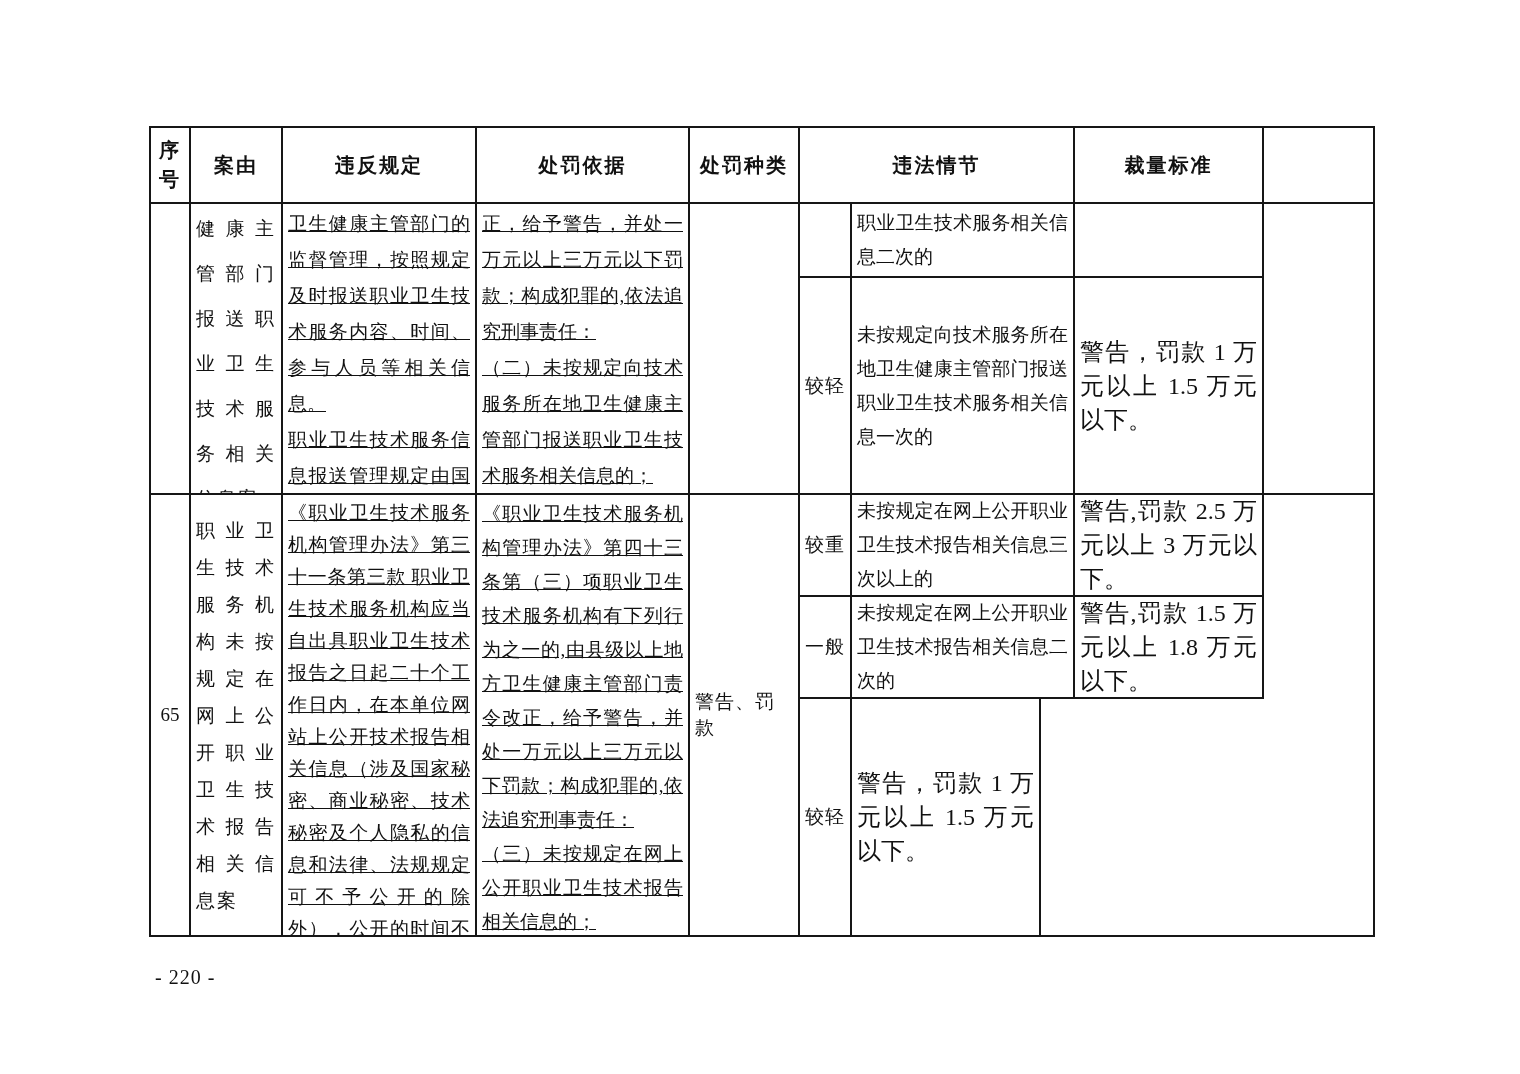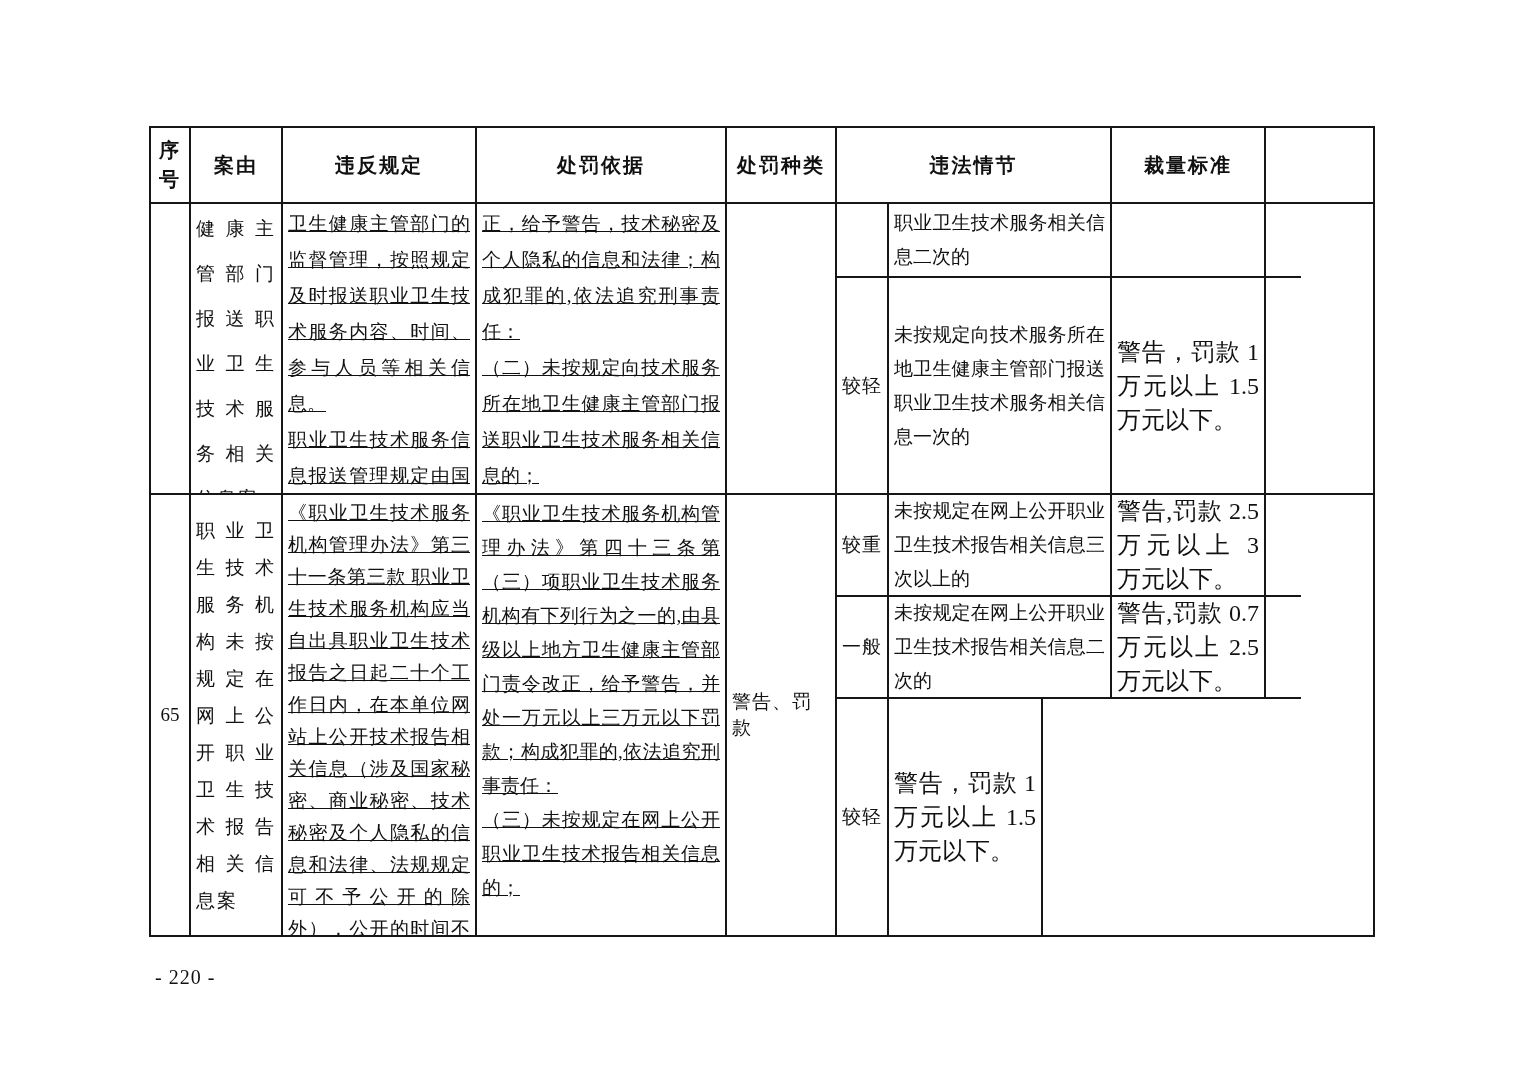--- a/index.html
+++ b/index.html
@@ -13,22 +13,22 @@
     width:1222px;border:2px solid #161616;background:#fff;
   }
   .trow{display:flex;border-bottom:2px solid #161616;}
   .trow.last{border-bottom:none;}
   .cell{
     box-sizing:border-box;flex:none;border-right:2px solid #161616;
     padding:2px 5px;overflow:hidden;position:relative;
   }
   .cell.no-br{border-right:none;}
   
-  .w-idx{width:40px}.w-cause{width:92px}.w-viol{width:194px}.w-basis{width:250px}
-  .w-ptype{width:110px}.w-sev{width:52px}.w-circ{width:223px}.w-std{width:154px}
+  .w-idx{width:40px}.w-cause{width:92px}.w-viol{width:194px}.w-basis{width:213px}
+  .w-ptype{width:110px}.w-sev{width:52px}.w-circ{width:223px}.w-std{width:189px}
   .w-rem{width:105px}.w-circhdr{width:275px}
   
   .hrow{height:74px;}
   .th{
     display:flex;align-items:center;justify-content:center;text-align:center;
     font-family:"Liberation Sans","DejaVu Sans",sans-serif;
     font-weight:bold;font-size:20px;letter-spacing:2px;line-height:1.45;
   }
   
   .bt{font-size:19px;line-height:36px;}
@@ -75,21 +75,21 @@
     </div>
 
     <div class="trow r1-h">
       <div class="cell w-idx idx-cell hcenter"></div>
       <div class="cell w-cause cause-cell">健康主管部门报送职业卫生技术服务相关信息案</div>
       <div class="cell w-viol bt just">
         <p>卫生健康主管部门的监督管理，按照规定及时报送职业卫生技术服务内容、时间、参与人员等相关信息。</p>
         <p>职业卫生技术服务信息报送管理规定由国家卫生健康委统一制定，并向社会公布。</p>
       </div>
       <div class="cell w-basis bt just">
-        <p>正，给予警告，技术秘密及个人隐私的信息和法律；构成犯罪的,依法追究刑事责任：</p>
+        <p>正，给予警告，并处一万元以上三万元以下罚款；构成犯罪的,依法追究刑事责任：</p>
         <p>（二）未按规定向技术服务所在地卫生健康主管部门报送职业卫生技术服务相关信息的；</p>
       </div>
       <div class="cell w-ptype ptype-cell hcenter"></div>
       <div class="cell subrows">
         <div class="subrow sr-72">
           <div class="cell w-sev sev hcenter"></div>
           <div class="cell w-circ circ lh34 just vcenter">
             <p>职业卫生技术服务相关信息二次的</p>
           </div>
           <div class="cell w-std std lh34 just vcenter">
@@ -131,21 +131,21 @@
           <div class="cell w-std std lh34 just vcenter">
             <p>警告,罚款 2.5 万元以上 3 万元以下。</p>
           </div>
         </div>
         <div class="subrow sr-100">
           <div class="cell w-sev sev hcenter">一般</div>
           <div class="cell w-circ circ lh34 just vcenter">
             <p>未按规定在网上公开职业卫生技术报告相关信息二次的</p>
           </div>
           <div class="cell w-std std lh34 just vcenter">
-            <p>警告,罚款 0.7 万元以上 2.5 万元以下。</p>
+            <p>警告,罚款 1.5 万元以上 1.8 万元以下。</p>
           </div>
         </div>
         <div class="subrow last">
           <div class="cell w-sev sev hcenter">较轻</div>
           <div class="cell w-std std lh34 just vcenter">
             <p>警告，罚款 1 万元以上 1.5 万元以下。</p>
           </div>
         </div>
       </div>
       <div class="cell w-rem no-br"></div>

